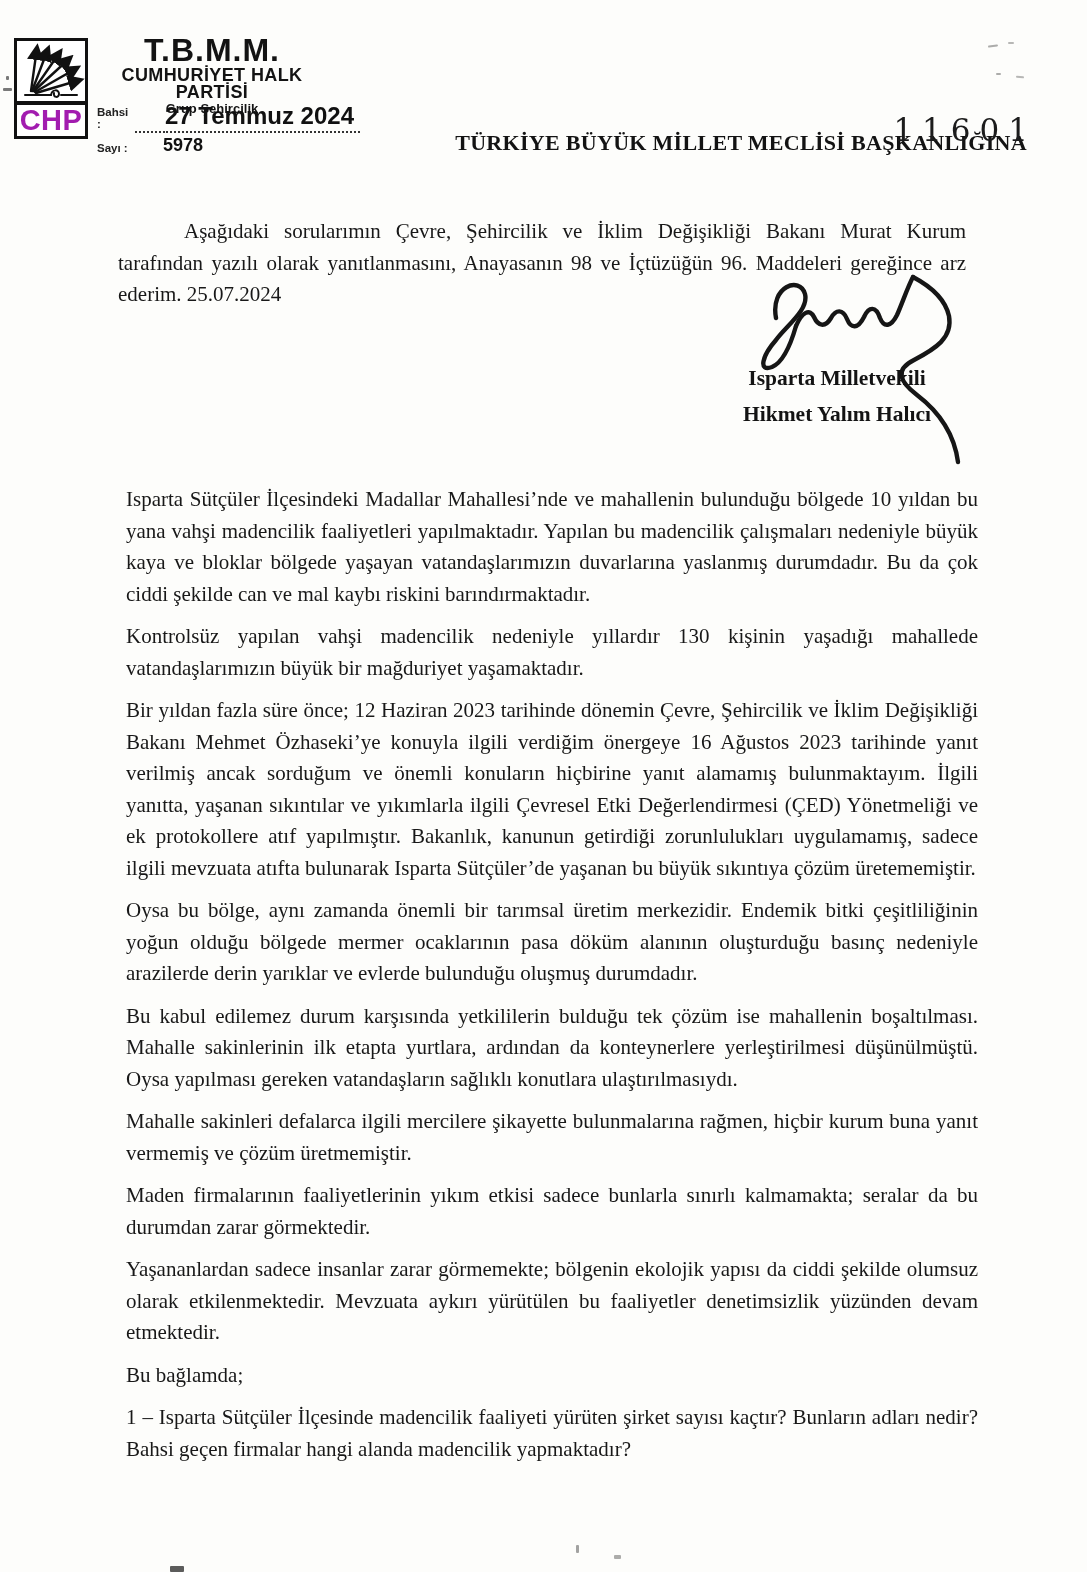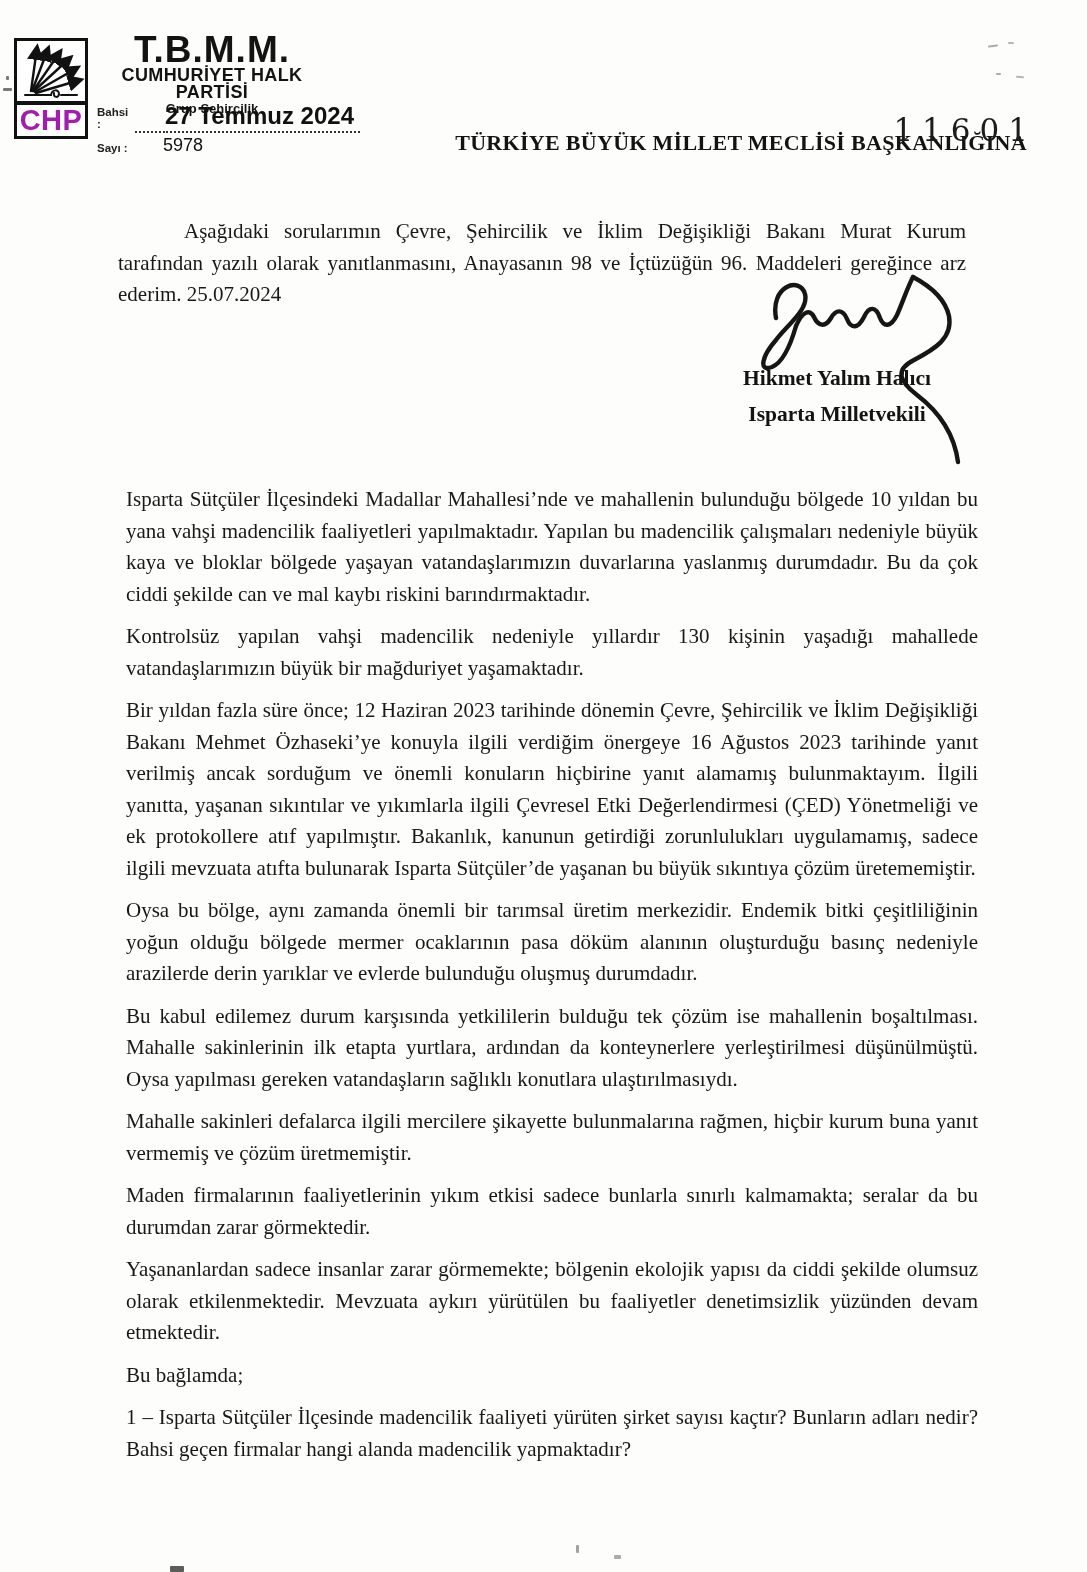--- a/index.html
+++ b/index.html
@@ -24,32 +24,32 @@
     border:3px solid #111; border-top-width:2px; margin-top:-1px;
     display:flex; align-items:center; justify-content:center;
     font-family:"Liberation Sans", sans-serif;
     font-weight:700; font-size:29px; letter-spacing:0.5px; color:#a21caf;
     background:#fff;
   }
   .org-block {
     position:absolute; left:92px; top:34px; width:240px;
     text-align:center; font-family:"Liberation Sans", sans-serif; color:#131313;
   }
-  .org-assembly { font-size:37px; font-weight:700; letter-spacing:1px; line-height:32px; }
+  .org-assembly { font-size:32px; font-weight:700; letter-spacing:1px; line-height:32px; }
   .org-party   { font-size:18px; font-weight:600; letter-spacing:0.4px; line-height:17px; margin-top:1px; }
   .org-office  { font-size:13px; font-weight:600; line-height:15px; }
   .meta { position:absolute; left:97px; top:102px; font-family:"Liberation Sans", sans-serif; }
   .meta-row { display:flex; align-items:flex-end; margin-bottom:2px; }
   .meta-label { font-size:11.5px; font-weight:600; color:#222; padding-bottom:3px; width:38px; }
   .meta-value-date {
     font-size:24px; font-weight:700; color:#111;
     border-bottom:2px dotted #333; padding:0 6px 1px 2px; margin-left:2px;
   }
   .meta-dots { width:26px; border-bottom:2px dotted #333; height:18px; }
-  .meta-value-num { font-size:18px; font-weight:400; color:#111; margin-left:28px; padding-bottom:1px; }
+  .meta-value-num { font-size:18px; font-weight:700; color:#111; margin-left:28px; padding-bottom:1px; }
 
   
   .doc-title {
     position:absolute; left:0; right:60px; top:130px;
     text-align:right; font-weight:700; font-size:22px; letter-spacing:0.3px; color:#131313;
   }
   .stamp {
     position:absolute; right:50px; top:112px;
     font-family:"DejaVu Serif", serif; font-size:31px; letter-spacing:9px; color:#1c1c1c;
   }
@@ -139,22 +139,22 @@
 
   <svg class="sig-svg" viewBox="0 0 240 198" xmlns="http://www.w3.org/2000/svg">
     <g stroke="#161616" stroke-width="4.4" stroke-linecap="round" fill="none">
       <path d="M34,44 C28,12 58,2 63,20 C67,36 44,52 34,66 C20,82 16,98 30,93 C42,88 50,66 54,52"></path>
       <path d="M54,52 C60,38 68,34 72,43 C76,52 83,54 89,44 C94,35 101,35 105,45 C109,55 116,55 122,43 C127,32 134,32 138,44 C142,54 149,53 155,41 C160,30 166,12 171,3"></path>
       <path d="M171,3 C188,12 203,24 207,42 C211,64 193,75 172,86 C152,96 158,108 175,121 C196,137 212,158 216,188"></path>
     </g>
   </svg>
 
   <div class="sig-block">
+    <div>Isparta Milletvekili</div>
     <div>Hikmet Yalım Halıcı</div>
-    <div>Isparta Milletvekili</div>
   </div>
 
   <div class="body-text">
       <p>Isparta Sütçüler İlçesindeki Madallar Mahallesi’nde ve mahallenin bulunduğu bölgede 10 yıldan bu yana vahşi madencilik faaliyetleri yapılmaktadır. Yapılan bu madencilik çalışmaları nedeniyle büyük kaya ve bloklar bölgede yaşayan vatandaşlarımızın duvarlarına yaslanmış durumdadır. Bu da çok ciddi şekilde can ve mal kaybı riskini barındırmaktadır.</p>
       <p>Kontrolsüz yapılan vahşi madencilik nedeniyle yıllardır 130 kişinin yaşadığı mahallede vatandaşlarımızın büyük bir mağduriyet yaşamaktadır.</p>
       <p>Bir yıldan fazla süre önce; 12 Haziran 2023 tarihinde dönemin Çevre, Şehircilik ve İklim Değişikliği Bakanı Mehmet Özhaseki’ye konuyla ilgili verdiğim önergeye 16 Ağustos 2023 tarihinde yanıt verilmiş ancak sorduğum ve önemli konuların hiçbirine yanıt alamamış bulunmaktayım. İlgili yanıtta, yaşanan sıkıntılar ve yıkımlarla ilgili Çevresel Etki Değerlendirmesi (ÇED) Yönetmeliği ve ek protokollere atıf yapılmıştır. Bakanlık, kanunun getirdiği zorunlulukları uygulamamış, sadece ilgili mevzuata atıfta bulunarak Isparta Sütçüler’de yaşanan bu büyük sıkıntıya çözüm üretememiştir.</p>
       <p>Oysa bu bölge, aynı zamanda önemli bir tarımsal üretim merkezidir. Endemik bitki çeşitliliğinin yoğun olduğu bölgede mermer ocaklarının pasa döküm alanının oluşturduğu basınç nedeniyle arazilerde derin yarıklar ve evlerde bulunduğu oluşmuş durumdadır.</p>
       <p>Bu kabul edilemez durum karşısında yetkililerin bulduğu tek çözüm ise mahallenin boşaltılması. Mahalle sakinlerinin ilk etapta yurtlara, ardından da konteynerlere yerleştirilmesi düşünülmüştü. Oysa yapılması gereken vatandaşların sağlıklı konutlara ulaştırılmasıydı.</p>
       <p>Mahalle sakinleri defalarca ilgili mercilere şikayette bulunmalarına rağmen, hiçbir kurum buna yanıt vermemiş ve çözüm üretmemiştir.</p>
       <p>Maden firmalarının faaliyetlerinin yıkım etkisi sadece bunlarla sınırlı kalmamakta; seralar da bu durumdan zarar görmektedir.</p>

